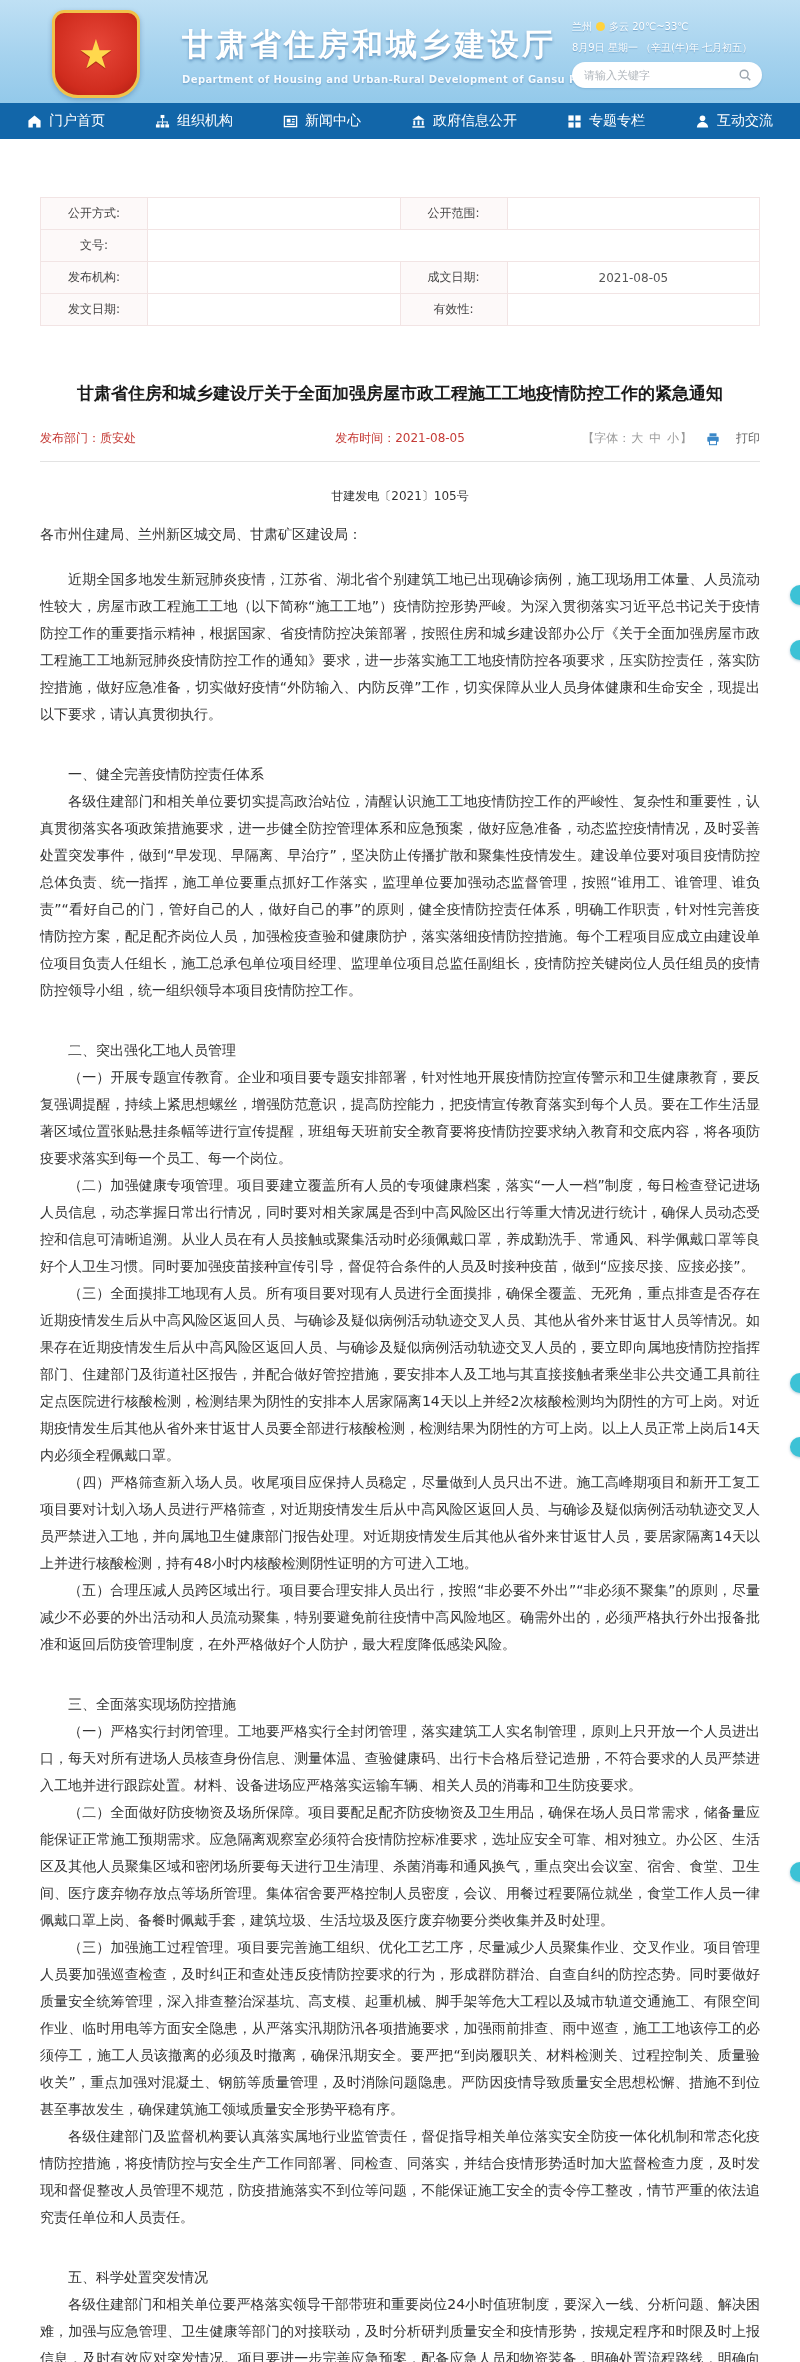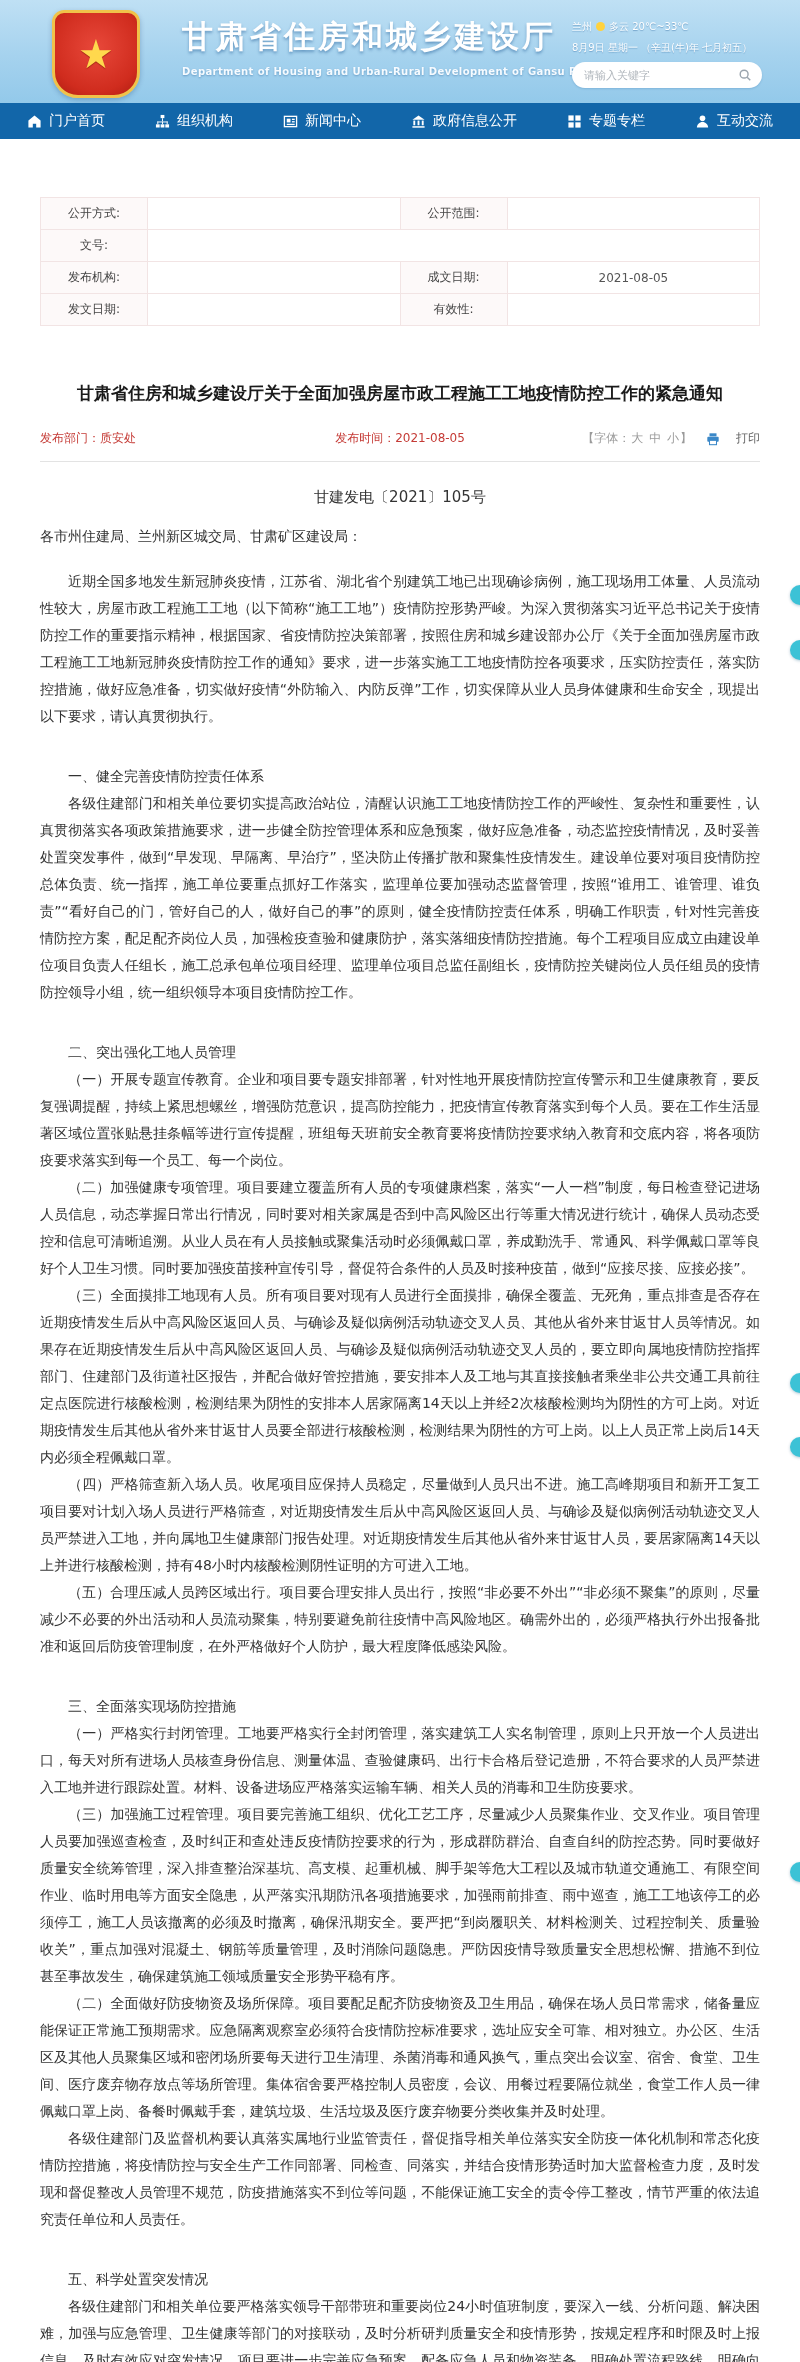--- a/index.html
+++ b/index.html
@@ -17,21 +17,21 @@
     background:linear-gradient(180deg,#bfe0f4 0%,#a5d2ee 55%,#93c9ea 100%);
     position:relative;
   }
   .emblem{
     position:absolute;left:52px;top:10px;width:82px;height:82px;border-radius:12px 12px 26px 26px;
     background:radial-gradient(circle at 50% 42%,#e8483a 0%,#d02c1e 70%,#b01d12 100%);
     border:3px solid #f0c24a;box-shadow:0 2px 5px rgba(0,40,90,.25);
     display:flex;align-items:center;justify-content:center;
   }
   .emblem .star{color:#ffd84d;font-size:40px;line-height:1;text-shadow:0 1px 1px rgba(120,30,0,.6);}
-  .site-title-block{position:absolute;left:182px;top:16px;}
+  .site-title-block{position:absolute;left:182px;top:24px;}
   .site-title{
     font-size:31px;font-weight:bold;color:#ffffff;letter-spacing:3px;
     text-shadow:0 2px 3px rgba(20,80,140,.45);
   }
   .site-subtitle{
     margin-top:8px;font-size:10px;font-weight:bold;color:#f6fbff;letter-spacing:.4px;
     text-shadow:0 1px 2px rgba(20,80,140,.4);
   }
   .header-right{position:absolute;right:28px;top:20px;width:200px;text-align:left;}
   .weather-line,.date-line{font-size:10px;color:#ffffff;text-shadow:0 1px 1px rgba(30,90,150,.4);margin-bottom:7px;white-space:nowrap;}
@@ -75,21 +75,21 @@
   .article-meta{
     margin-top:24px;padding-bottom:14px;border-bottom:1px solid #e3e3e3;
     display:flex;align-items:flex-end;font-size:12px;color:#888;
   }
   .article-meta .m-left{flex:1;color:#c53b36;}
   .article-meta .m-center{flex:1;text-align:center;color:#c53b36;}
   .article-meta .m-right{flex:1;display:flex;justify-content:flex-end;align-items:center;gap:14px;color:#9a9a9a;}
   .font-sizer span.f-opt{cursor:pointer;margin:0 1px;color:#9a9a9a;}
   .print-btn{display:flex;align-items:center;gap:16px;color:#666;cursor:pointer;}
 
-  .doc-number{margin-top:26px;text-align:center;font-size:15px;color:#333;}
+  .doc-number{margin-top:26px;text-align:center;font-size:12px;color:#333;}
 
   
   .article-body{margin-top:18px;font-size:14px;line-height:27px;text-align:justify;color:#333;}
   .article-body p{margin:0;}
   .article-body p.para{text-indent:2em;}
   .article-body p.heading{text-indent:2em;margin-top:33px;}
   .salutation{font-size:14px;line-height:27px;margin-top:16px;color:#333;}
 
   
   .float-dot{
@@ -244,22 +244,22 @@
         <p class="heading">一、健全完善疫情防控责任体系</p>
         <p class="para">各级住建部门和相关单位要切实提高政治站位，清醒认识施工工地疫情防控工作的严峻性、复杂性和重要性，认真贯彻落实各项政策措施要求，进一步健全防控管理体系和应急预案，做好应急准备，动态监控疫情情况，及时妥善处置突发事件，做到“早发现、早隔离、早治疗”，坚决防止传播扩散和聚集性疫情发生。建设单位要对项目疫情防控总体负责、统一指挥，施工单位要重点抓好工作落实，监理单位要加强动态监督管理，按照“谁用工、谁管理、谁负责”“看好自己的门，管好自己的人，做好自己的事”的原则，健全疫情防控责任体系，明确工作职责，针对性完善疫情防控方案，配足配齐岗位人员，加强检疫查验和健康防护，落实落细疫情防控措施。每个工程项目应成立由建设单位项目负责人任组长，施工总承包单位项目经理、监理单位项目总监任副组长，疫情防控关键岗位人员任组员的疫情防控领导小组，统一组织领导本项目疫情防控工作。</p>
         <p class="heading">二、突出强化工地人员管理</p>
         <p class="para">（一）开展专题宣传教育。企业和项目要专题安排部署，针对性地开展疫情防控宣传警示和卫生健康教育，要反复强调提醒，持续上紧思想螺丝，增强防范意识，提高防控能力，把疫情宣传教育落实到每个人员。要在工作生活显著区域位置张贴悬挂条幅等进行宣传提醒，班组每天班前安全教育要将疫情防控要求纳入教育和交底内容，将各项防疫要求落实到每一个员工、每一个岗位。</p>
         <p class="para">（二）加强健康专项管理。项目要建立覆盖所有人员的专项健康档案，落实“一人一档”制度，每日检查登记进场人员信息，动态掌握日常出行情况，同时要对相关家属是否到中高风险区出行等重大情况进行统计，确保人员动态受控和信息可清晰追溯。从业人员在有人员接触或聚集活动时必须佩戴口罩，养成勤洗手、常通风、科学佩戴口罩等良好个人卫生习惯。同时要加强疫苗接种宣传引导，督促符合条件的人员及时接种疫苗，做到“应接尽接、应接必接”。</p>
         <p class="para">（三）全面摸排工地现有人员。所有项目要对现有人员进行全面摸排，确保全覆盖、无死角，重点排查是否存在近期疫情发生后从中高风险区返回人员、与确诊及疑似病例活动轨迹交叉人员、其他从省外来甘返甘人员等情况。如果存在近期疫情发生后从中高风险区返回人员、与确诊及疑似病例活动轨迹交叉人员的，要立即向属地疫情防控指挥部门、住建部门及街道社区报告，并配合做好管控措施，要安排本人及工地与其直接接触者乘坐非公共交通工具前往定点医院进行核酸检测，检测结果为阴性的安排本人居家隔离14天以上并经2次核酸检测均为阴性的方可上岗。对近期疫情发生后其他从省外来甘返甘人员要全部进行核酸检测，检测结果为阴性的方可上岗。以上人员正常上岗后14天内必须全程佩戴口罩。</p>
         <p class="para">（四）严格筛查新入场人员。收尾项目应保持人员稳定，尽量做到人员只出不进。施工高峰期项目和新开工复工项目要对计划入场人员进行严格筛查，对近期疫情发生后从中高风险区返回人员、与确诊及疑似病例活动轨迹交叉人员严禁进入工地，并向属地卫生健康部门报告处理。对近期疫情发生后其他从省外来甘返甘人员，要居家隔离14天以上并进行核酸检测，持有48小时内核酸检测阴性证明的方可进入工地。</p>
         <p class="para">（五）合理压减人员跨区域出行。项目要合理安排人员出行，按照“非必要不外出”“非必须不聚集”的原则，尽量减少不必要的外出活动和人员流动聚集，特别要避免前往疫情中高风险地区。确需外出的，必须严格执行外出报备批准和返回后防疫管理制度，在外严格做好个人防护，最大程度降低感染风险。</p>
         <p class="heading">三、全面落实现场防控措施</p>
         <p class="para">（一）严格实行封闭管理。工地要严格实行全封闭管理，落实建筑工人实名制管理，原则上只开放一个人员进出口，每天对所有进场人员核查身份信息、测量体温、查验健康码、出行卡合格后登记造册，不符合要求的人员严禁进入工地并进行跟踪处置。材料、设备进场应严格落实运输车辆、相关人员的消毒和卫生防疫要求。</p>
+        <p class="para">（二）全面做好防疫物资及场所保障。项目要配足配齐防疫物资及卫生用品，确保在场人员日常需求，储备量应能保证正常施工预期需求。应急隔离观察室必须符合疫情防控标准要求，选址应安全可靠、相对独立。办公区、生活区及其他人员聚集区域和密闭场所要每天进行卫生清理、杀菌消毒和通风换气，重点突出会议室、宿舍、食堂、卫生间、医疗废弃物存放点等场所管理。集体宿舍要严格控制人员密度，会议、用餐过程要隔位就坐，食堂工作人员一律佩戴口罩上岗、备餐时佩戴手套，建筑垃圾、生活垃圾及医疗废弃物要分类收集并及时处理。</p>
         <p class="para">（三）加强施工过程管理。项目要完善施工组织、优化工艺工序，尽量减少人员聚集作业、交叉作业。项目管理人员要加强巡查检查，及时纠正和查处违反疫情防控要求的行为，形成群防群治、自查自纠的防控态势。同时要做好质量安全统筹管理，深入排查整治深基坑、高支模、起重机械、脚手架等危大工程以及城市轨道交通施工、有限空间作业、临时用电等方面安全隐患，从严落实汛期防汛各项措施要求，加强雨前排查、雨中巡查，施工工地该停工的必须停工，施工人员该撤离的必须及时撤离，确保汛期安全。要严把“到岗履职关、材料检测关、过程控制关、质量验收关”，重点加强对混凝土、钢筋等质量管理，及时消除问题隐患。严防因疫情导致质量安全思想松懈、措施不到位甚至事故发生，确保建筑施工领域质量安全形势平稳有序。</p>
-        <p class="para">（二）全面做好防疫物资及场所保障。项目要配足配齐防疫物资及卫生用品，确保在场人员日常需求，储备量应能保证正常施工预期需求。应急隔离观察室必须符合疫情防控标准要求，选址应安全可靠、相对独立。办公区、生活区及其他人员聚集区域和密闭场所要每天进行卫生清理、杀菌消毒和通风换气，重点突出会议室、宿舍、食堂、卫生间、医疗废弃物存放点等场所管理。集体宿舍要严格控制人员密度，会议、用餐过程要隔位就坐，食堂工作人员一律佩戴口罩上岗、备餐时佩戴手套，建筑垃圾、生活垃圾及医疗废弃物要分类收集并及时处理。</p>
         <p class="para">各级住建部门及监督机构要认真落实属地行业监管责任，督促指导相关单位落实安全防疫一体化机制和常态化疫情防控措施，将疫情防控与安全生产工作同部署、同检查、同落实，并结合疫情形势适时加大监督检查力度，及时发现和督促整改人员管理不规范，防疫措施落实不到位等问题，不能保证施工安全的责令停工整改，情节严重的依法追究责任单位和人员责任。</p>
         <p class="heading">五、科学处置突发情况</p>
         <p class="para">各级住建部门和相关单位要严格落实领导干部带班和重要岗位24小时值班制度，要深入一线、分析问题、解决困难，加强与应急管理、卫生健康等部门的对接联动，及时分析研判质量安全和疫情形势，按规定程序和时限及时上报信息，及时有效应对突发情况。项目要进一步完善应急预案，配备应急人员和物资装备，明确处置流程路线，明确向属地医疗卫生机构、街道社区及有关部门报告处置的信息渠道，适时开展模拟实战或推演演练，时刻保持应急状态，确保一旦发生紧急情况，能够迅速应对、及时报告、科学处置，防止问题扩大升级和疫情扩散蔓延，处置过程必须做好相关人员卫生防护和场地管控。对发现体温超标等可疑人员要进行深入核查，能够排除疫情接触可能的应安排车辆送医治疗，不能排除疫情接触可能的应及时报告医疗卫生机构处置。经医疗卫生机构确认为疑似或确诊病例的，项目应立即停工并封锁场地，配合做好后续处置工作，经评估合格后方可有序恢复施工。</p>
       </div>
 
   </div>
 
   <div class="float-dot" style="top:585px;"></div>
   <div class="float-dot" style="top:640px;"></div>
   <div class="float-dot" style="top:1373px;"></div>

